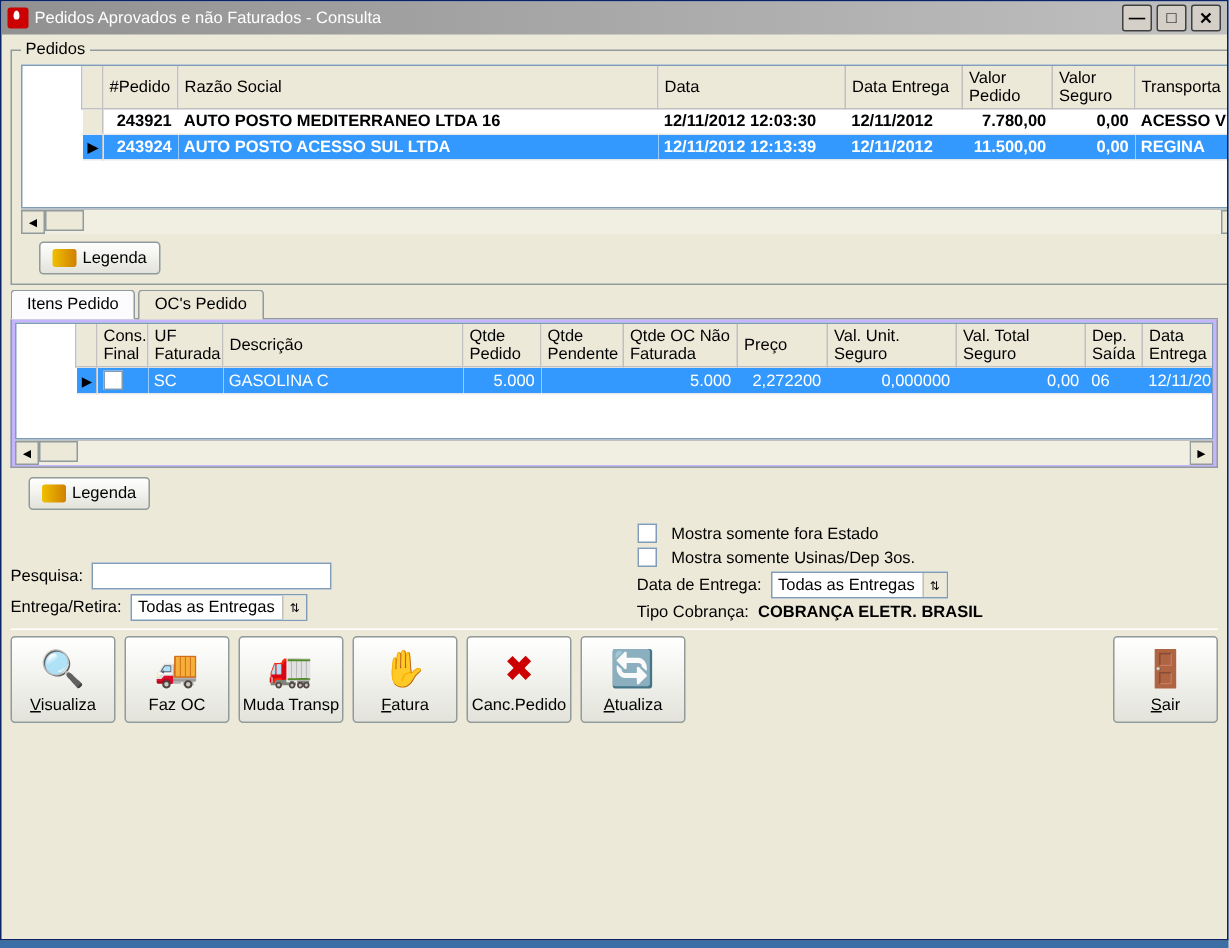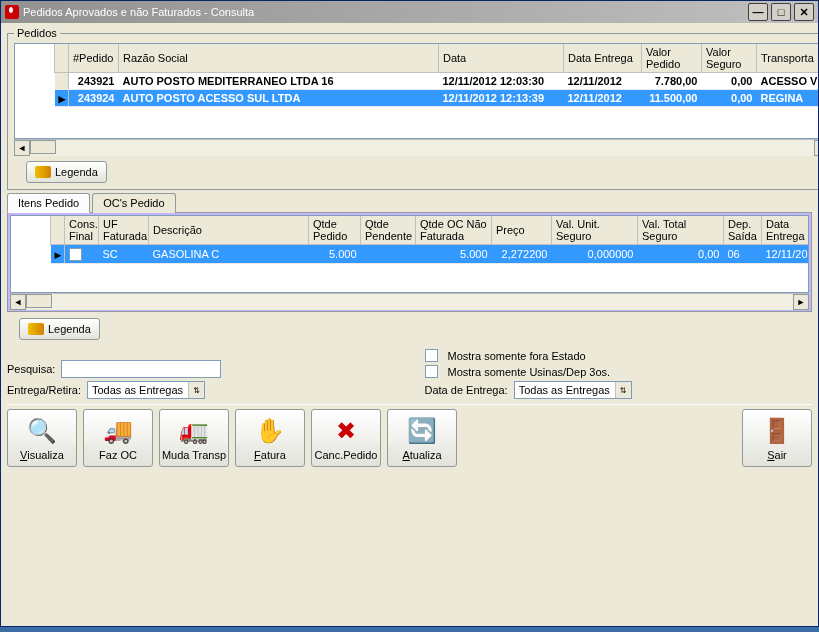--- a/index.html
+++ b/index.html
@@ -239,20 +239,24 @@
           <span class="checkbox"></span>
           <label>Mostra somente Usinas/Dep 3os.</label>
         </div>
         <div class="formrow">
           <label>Data de Entrega:</label>
           <div class="combo">
             <span class="val">Todas as Entregas</span>
             <span class="cbtn">⇅</span>
           </div>
         </div>
+        <div class="formrow">
+          <label>Tipo Cobrança:</label>
+          <b>COBRANÇA ELETR. BRASIL</b>
+        </div>
       </div>
     </div>
 
     <div class="toolbar">
       <div class="tbtn">
         <div class="ic">🔍</div>
         <span><u>V</u><span>isualiza</span></span>
       </div>
       <div class="tbtn">
         <div class="ic">🚚</div>

